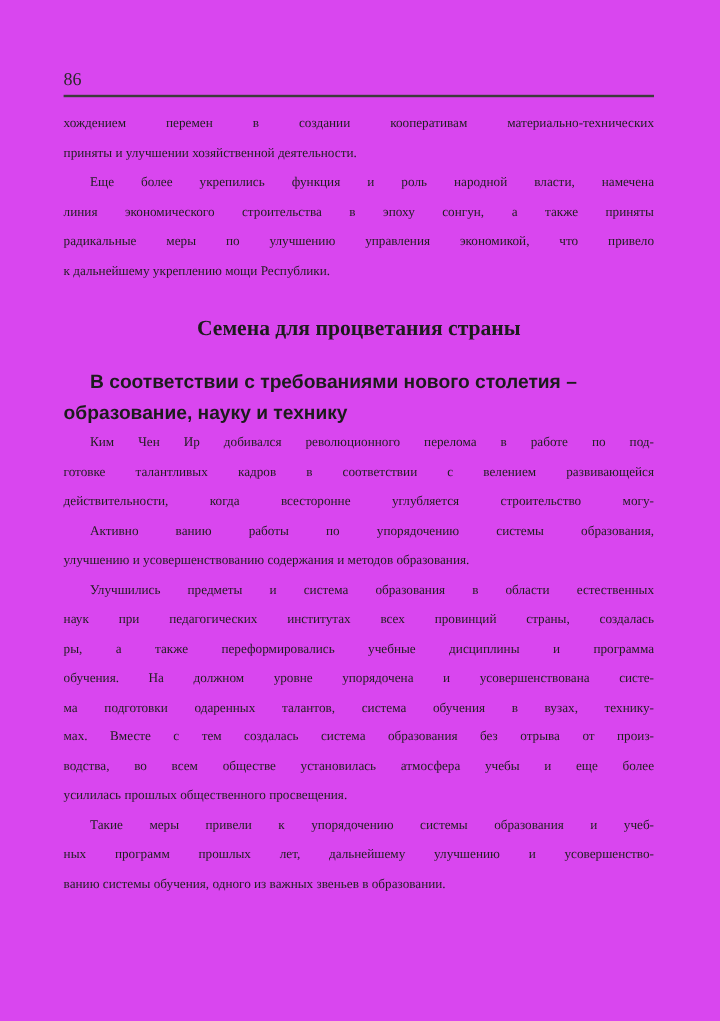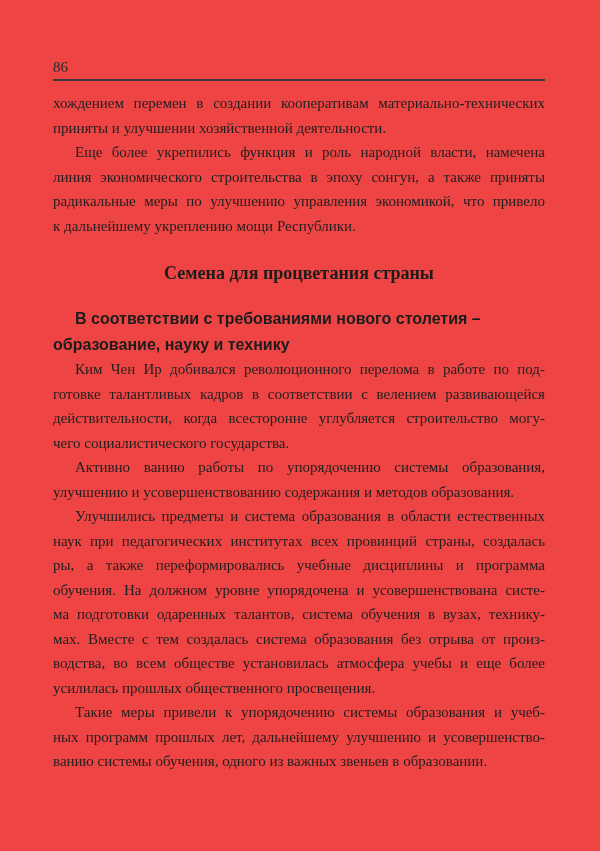--- a/index.html
+++ b/index.html
@@ -4,21 +4,21 @@
 <style>
   html, body {
     margin: 0;
     padding: 0;
     background: #ffffff;
   }
   .page {
     position: relative;
     width: 600px;
     height: 851px;
-    background: #ef4444;
+    background: #d946ef;
     color: #1f1f1f;
     font-family: "Liberation Serif", serif;
     overflow: hidden;
     box-sizing: border-box;
   }
   .text-col {
     margin-left: 53px;
     width: 492px;
   }
   .page-header {
@@ -29,21 +29,21 @@
   .page-number {
     font-size: 15px;
     line-height: 18px;
     color: #2a2a2a;
   }
   .body-text {
     margin-top: 10px;
   }
   .para { margin: 0; }
   .line {
-    font-size: 15px;
+    font-size: 11px;
     line-height: 24.5px;
     text-align: justify;
     text-align-last: justify;
     white-space: normal;
   }
   .line.last {
     text-align: left;
     text-align-last: left;
   }
   .line.first-indent {
@@ -99,21 +99,20 @@
 
       <div class="subheading">
         <div class="line first-indent">В соответствии с требованиями нового столетия –</div>
         <div class="line">образование, науку и технику</div>
       </div>
 
       <div class="para">
         <div class="line first-indent">Ким Чен Ир добивался революционного перелома в работе по под-</div>
         <div class="line">готовке талантливых кадров в соответствии с велением развивающейся</div>
         <div class="line">действительности, когда всесторонне углубляется строительство могу-</div>
-        <div class="line last">чего социалистического государства.</div>
       </div>
 
       <div class="para">
         <div class="line first-indent">Активно ванию работы по упорядочению системы образования,</div>
         <div class="line last">улучшению и усовершенствованию содержания и методов образования.</div>
       </div>
 
       <div class="para">
         <div class="line first-indent">Улучшились предметы и система образования в области естественных</div>
         <div class="line">наук при педагогических институтах всех провинций страны, создалась</div>

